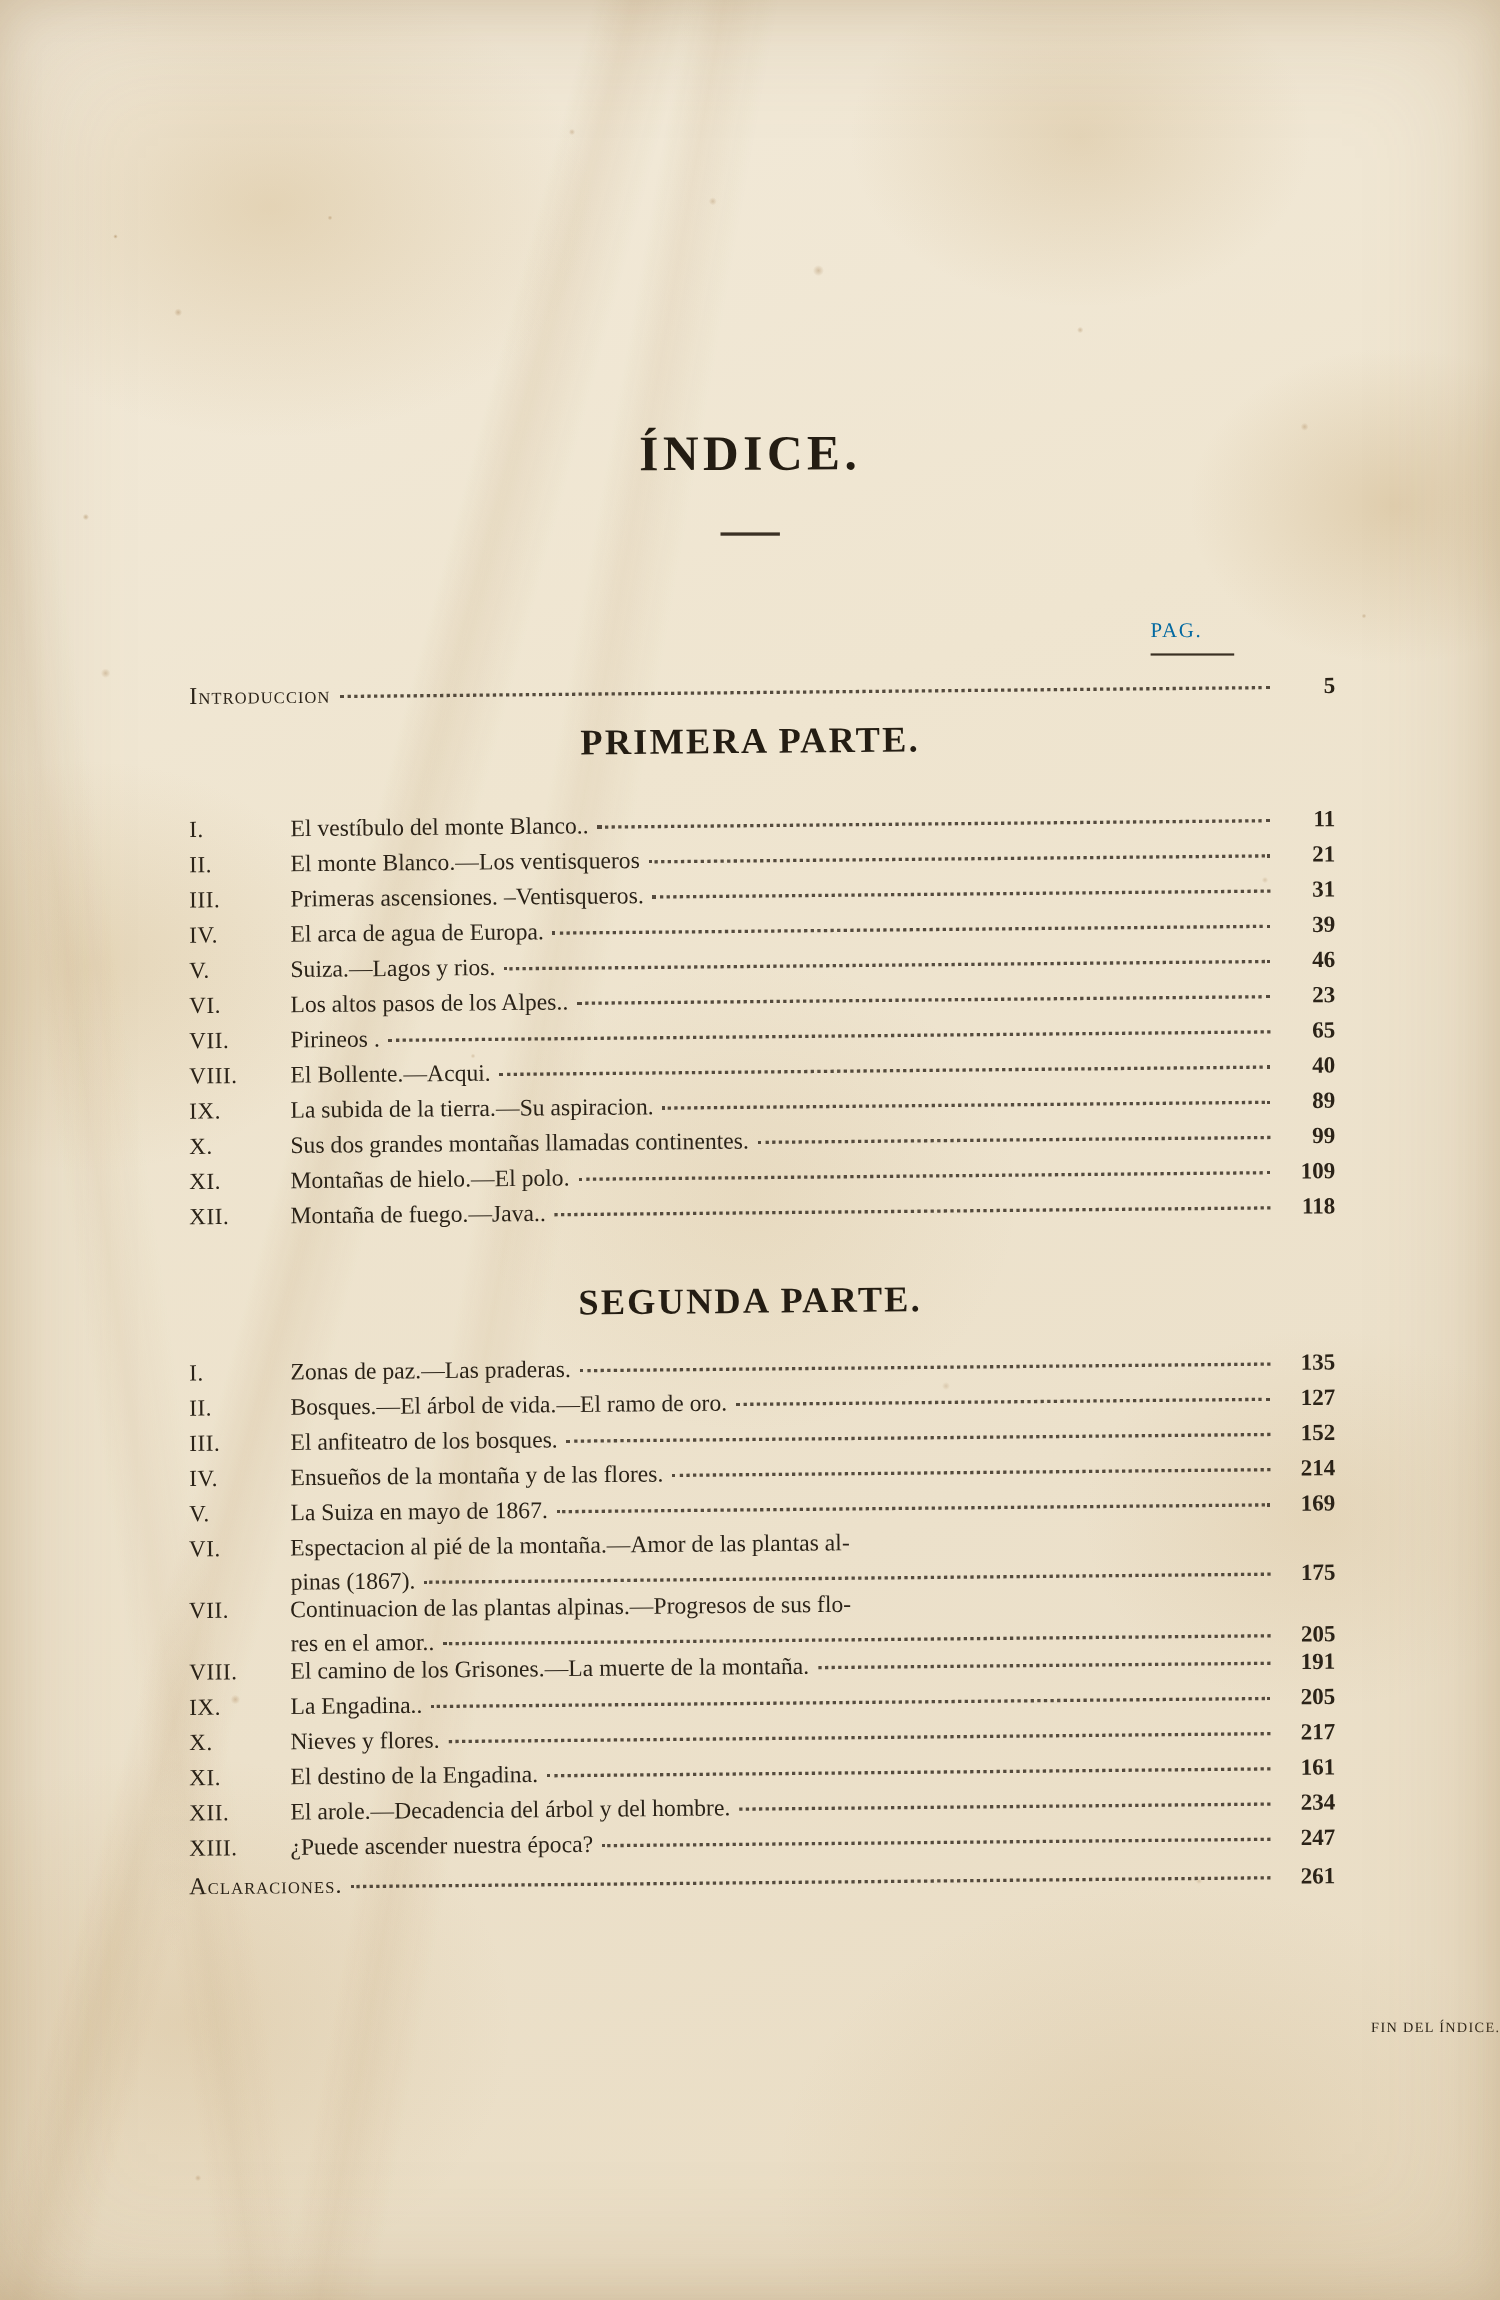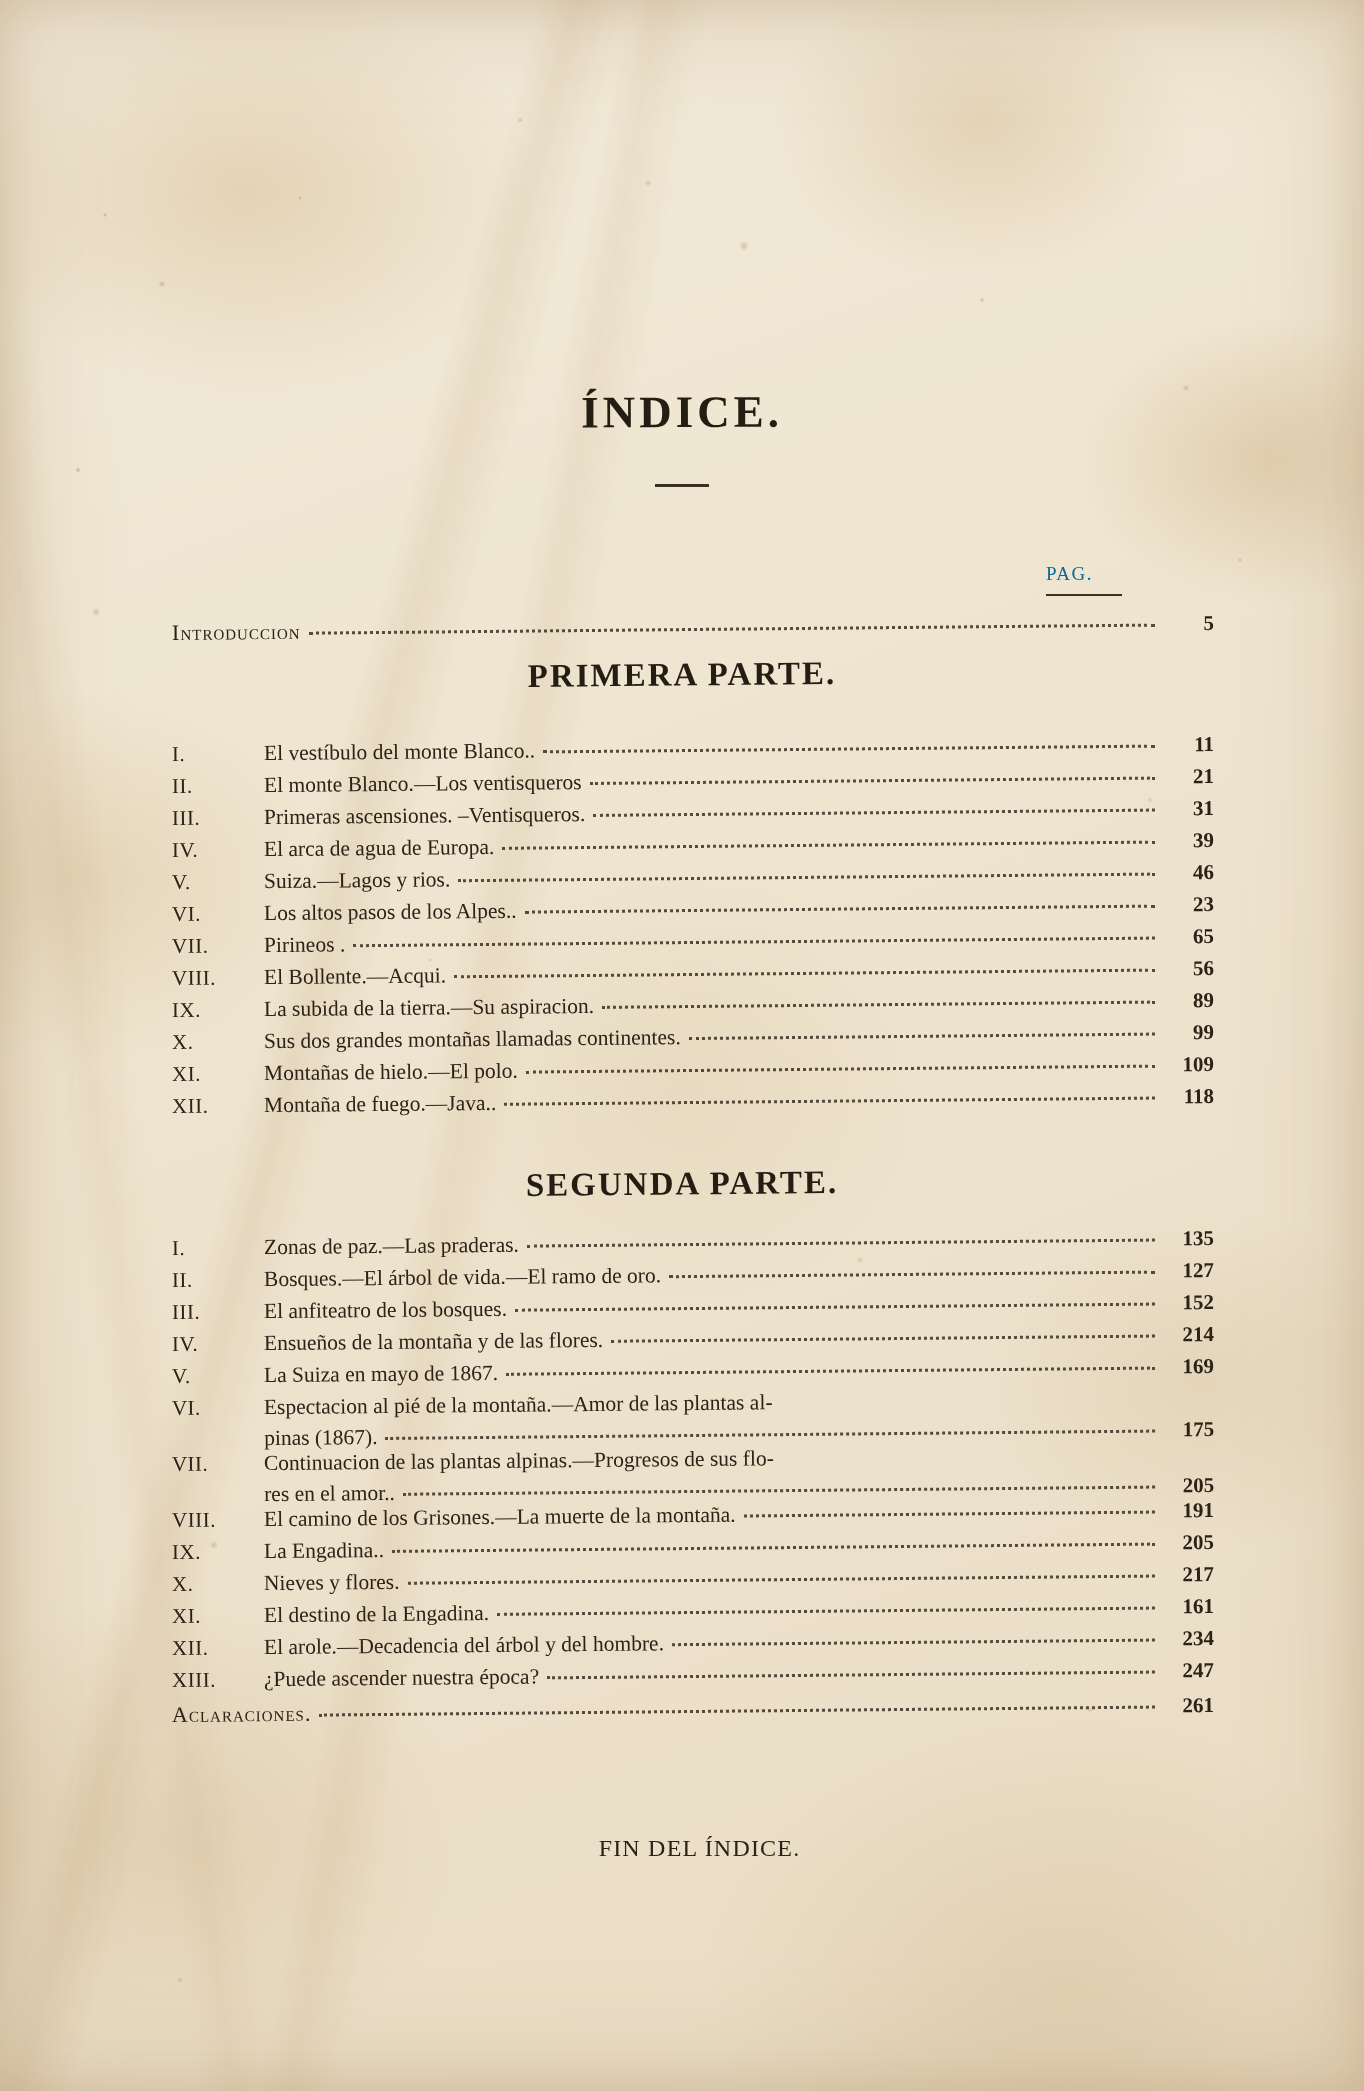--- a/index.html
+++ b/index.html
@@ -214,22 +214,22 @@
     letter-spacing: 1px;
     font-size: 22px;
     white-space: nowrap;
   }
 
   .fin {
     position: absolute;
     top: 1835px;
     left: 0;
     right: 0;
-    text-align: center;
-    font-size: 24px;
+    text-align: right;
+    font-size: 13px;
     letter-spacing: 1.2px;
     font-variant: small-caps;
     color: #2b2318;
     padding-left: 35px;
   }
 
   .rot {
     transform: rotate(-0.55deg);
     transform-origin: left center;
   }
@@ -305,21 +305,21 @@
       <span class="num">VII.</span>
       <span class="txt">Pirineos .</span>
       <span class="dots"></span>
       <span class="page-no">65</span>
     </div>
 
     <div class="toc-row rot">
       <span class="num">VIII.</span>
       <span class="txt">El Bollente.—Acqui.</span>
       <span class="dots"></span>
-      <span class="page-no">56</span>
+      <span class="page-no">40</span>
     </div>
 
     <div class="toc-row rot">
       <span class="num">IX.</span>
       <span class="txt">La subida de la tierra.—Su aspiracion.</span>
       <span class="dots"></span>
       <span class="page-no">89</span>
     </div>
 
     <div class="toc-row rot">

